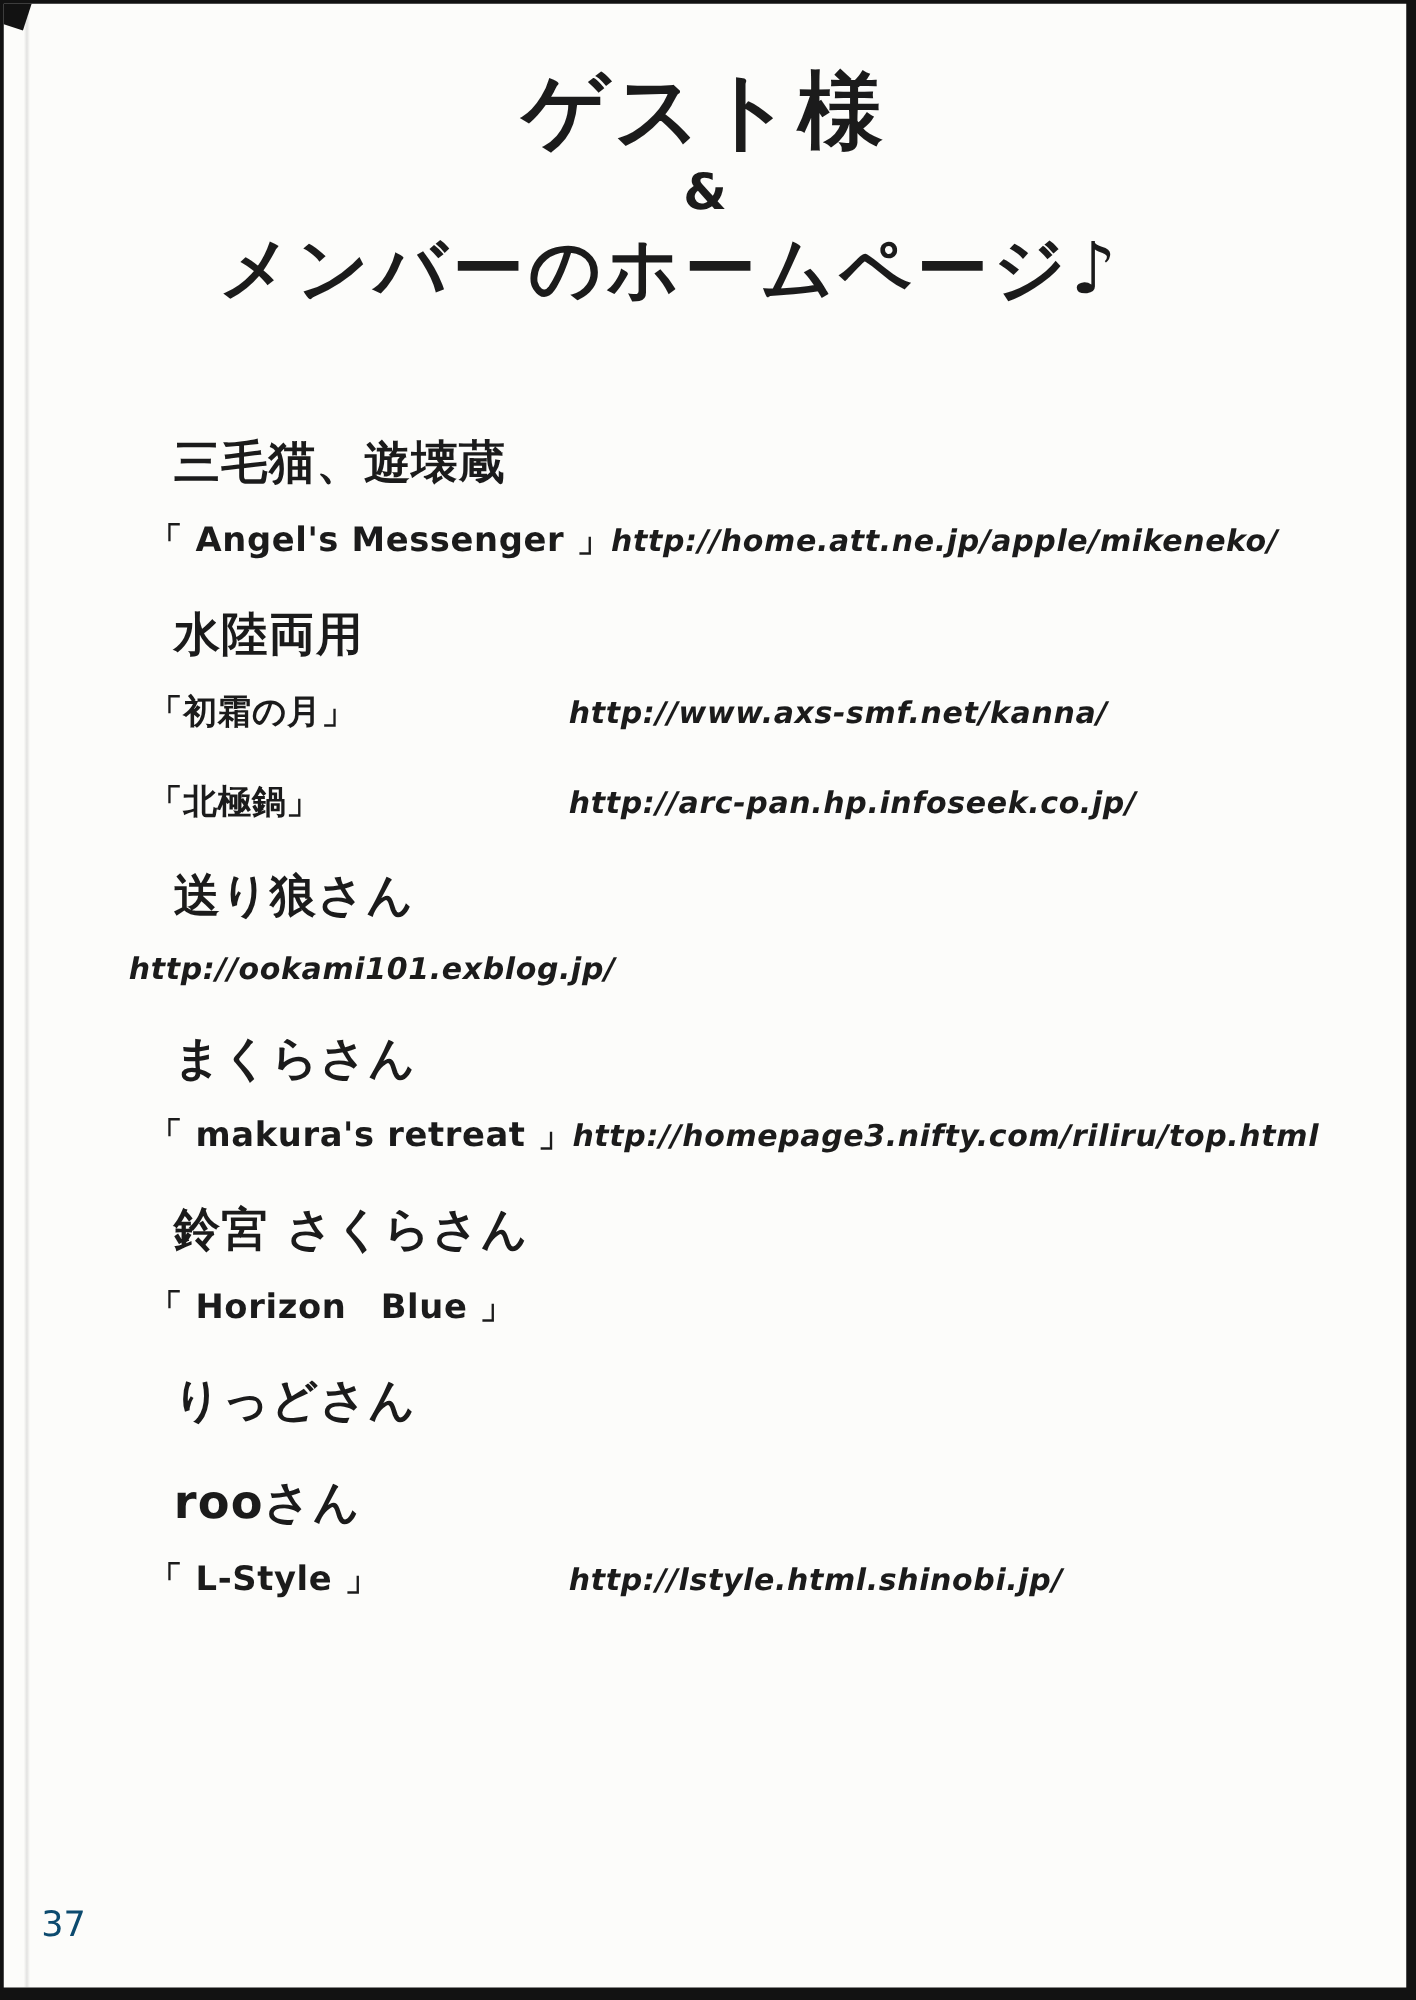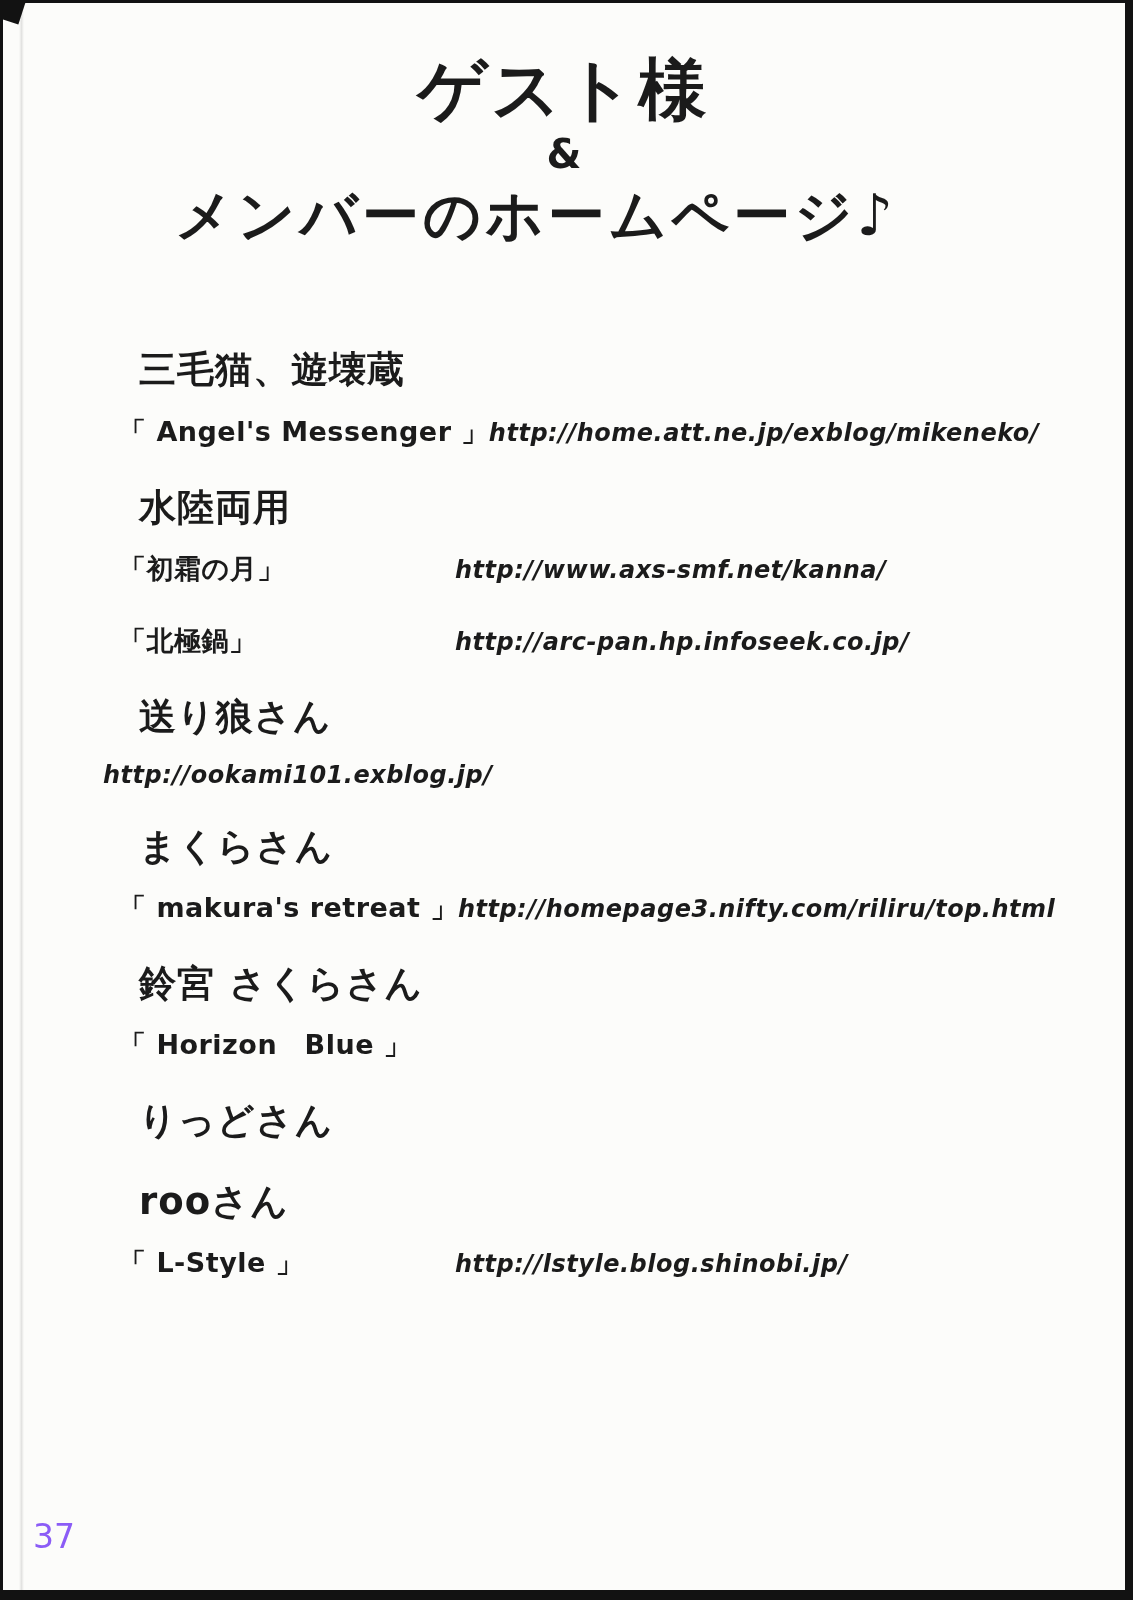--- a/index.html
+++ b/index.html
@@ -91,23 +91,23 @@
   .entry-url {
     font-size: 24px;
     font-weight: 700;
     font-style: italic;
     letter-spacing: 0.5px;
   }
 
   .page-number {
     position: absolute;
     left: 30px; bottom: 34px;
-    font-size: 33px;
+    font-size: 28px;
     font-weight: 400;
-    color: #8b5cf6;
+    color: #0c4a6e;
   }
 </style>
 </head>
 <body>
 
 <div class="scan-frame">
   <div class="page">
     <div class="scan-shadow-left"></div>
     <div class="corner-nick"></div>
 
@@ -116,21 +116,21 @@
       <div class="title-amp">&amp;</div>
       <div class="title-line2">メンバーのホームページ♪</div>
     </div>
 
     <div class="entries">
 
       <div class="entry">
         <div class="entry-author">三毛猫、遊壊蔵</div>
         <div class="site-row">
           <span class="entry-site">「 Angel's Messenger 」</span>
-          <span class="entry-url">http://home.att.ne.jp/exblog/mikeneko/</span>
+          <span class="entry-url">http://home.att.ne.jp/apple/mikeneko/</span>
         </div>
       </div>
 
       <div class="entry">
         <div class="entry-author">水陸両用</div>
         <div class="site-row">
           <span class="entry-site">「初霜の月」</span>
           <span class="entry-url">http://www.axs-smf.net/kanna/</span>
         </div>
       </div>
@@ -165,21 +165,21 @@
       </div>
 
       <div class="entry">
         <div class="entry-author">りっどさん</div>
       </div>
 
       <div class="entry">
         <div class="entry-author">rooさん</div>
         <div class="site-row">
           <span class="entry-site">「 L-Style 」</span>
-          <span class="entry-url">http://lstyle.blog.shinobi.jp/</span>
+          <span class="entry-url">http://lstyle.html.shinobi.jp/</span>
         </div>
       </div>
 
     </div>
 
     <div class="page-number">37</div>
   </div>
 </div>
 
 </body></html>

